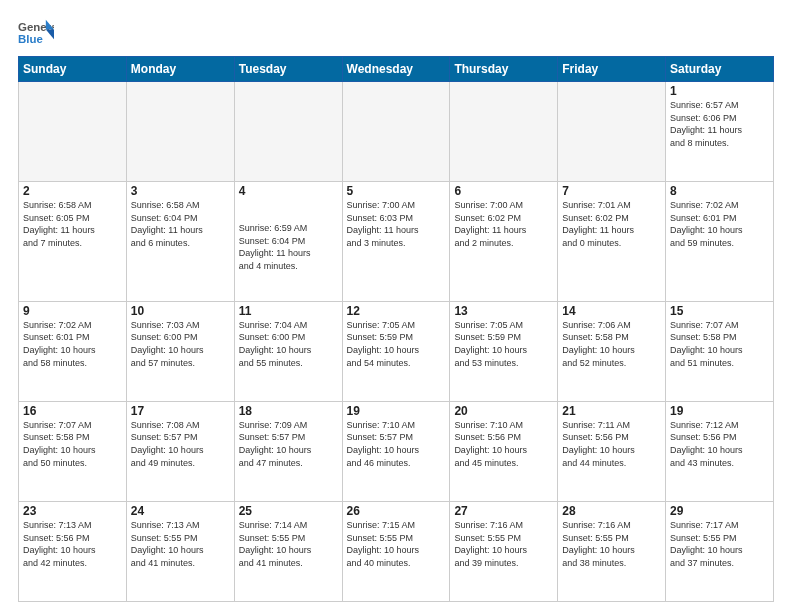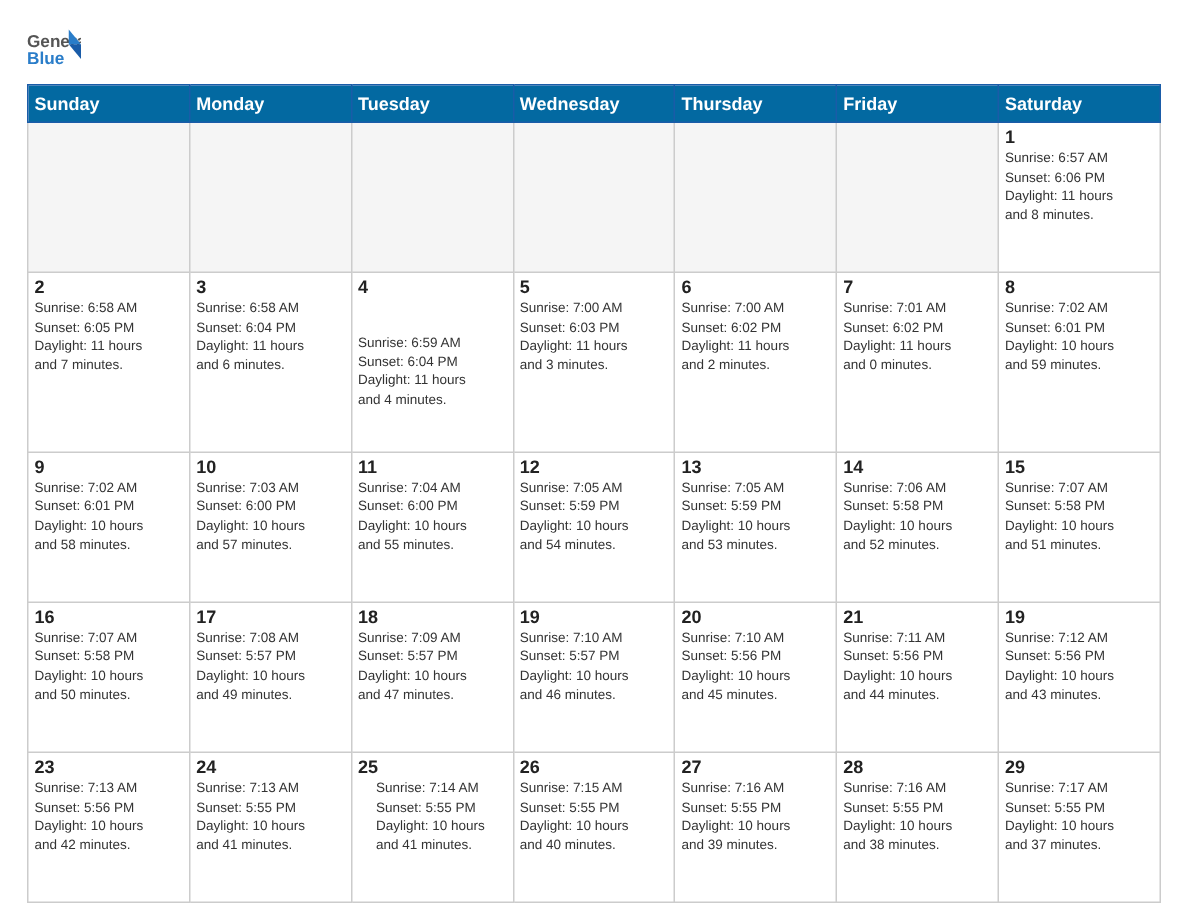--- a/index.html
+++ b/index.html
@@ -299,21 +299,21 @@
           </td>
           <td>
             <span class="day-num">24</span>
             <div class="day-info" style="white-space: pre-line;">Sunrise: 7:13 AM
 Sunset: 5:55 PM
 Daylight: 10 hours
 and 41 minutes.</div>
           </td>
           <td>
             <span class="day-num">25</span>
-            <div class="day-info" style="white-space: pre-line; margin-left: 12px;">Sunrise: 7:14 AM
+            <div class="day-info" style="white-space: pre-line;">Sunrise: 7:14 AM
 Sunset: 5:55 PM
 Daylight: 10 hours
 and 41 minutes.</div>
           </td>
           <td>
             <span class="day-num">26</span>
             <div class="day-info" style="white-space: pre-line;">Sunrise: 7:15 AM
 Sunset: 5:55 PM
 Daylight: 10 hours
 and 40 minutes.</div>

